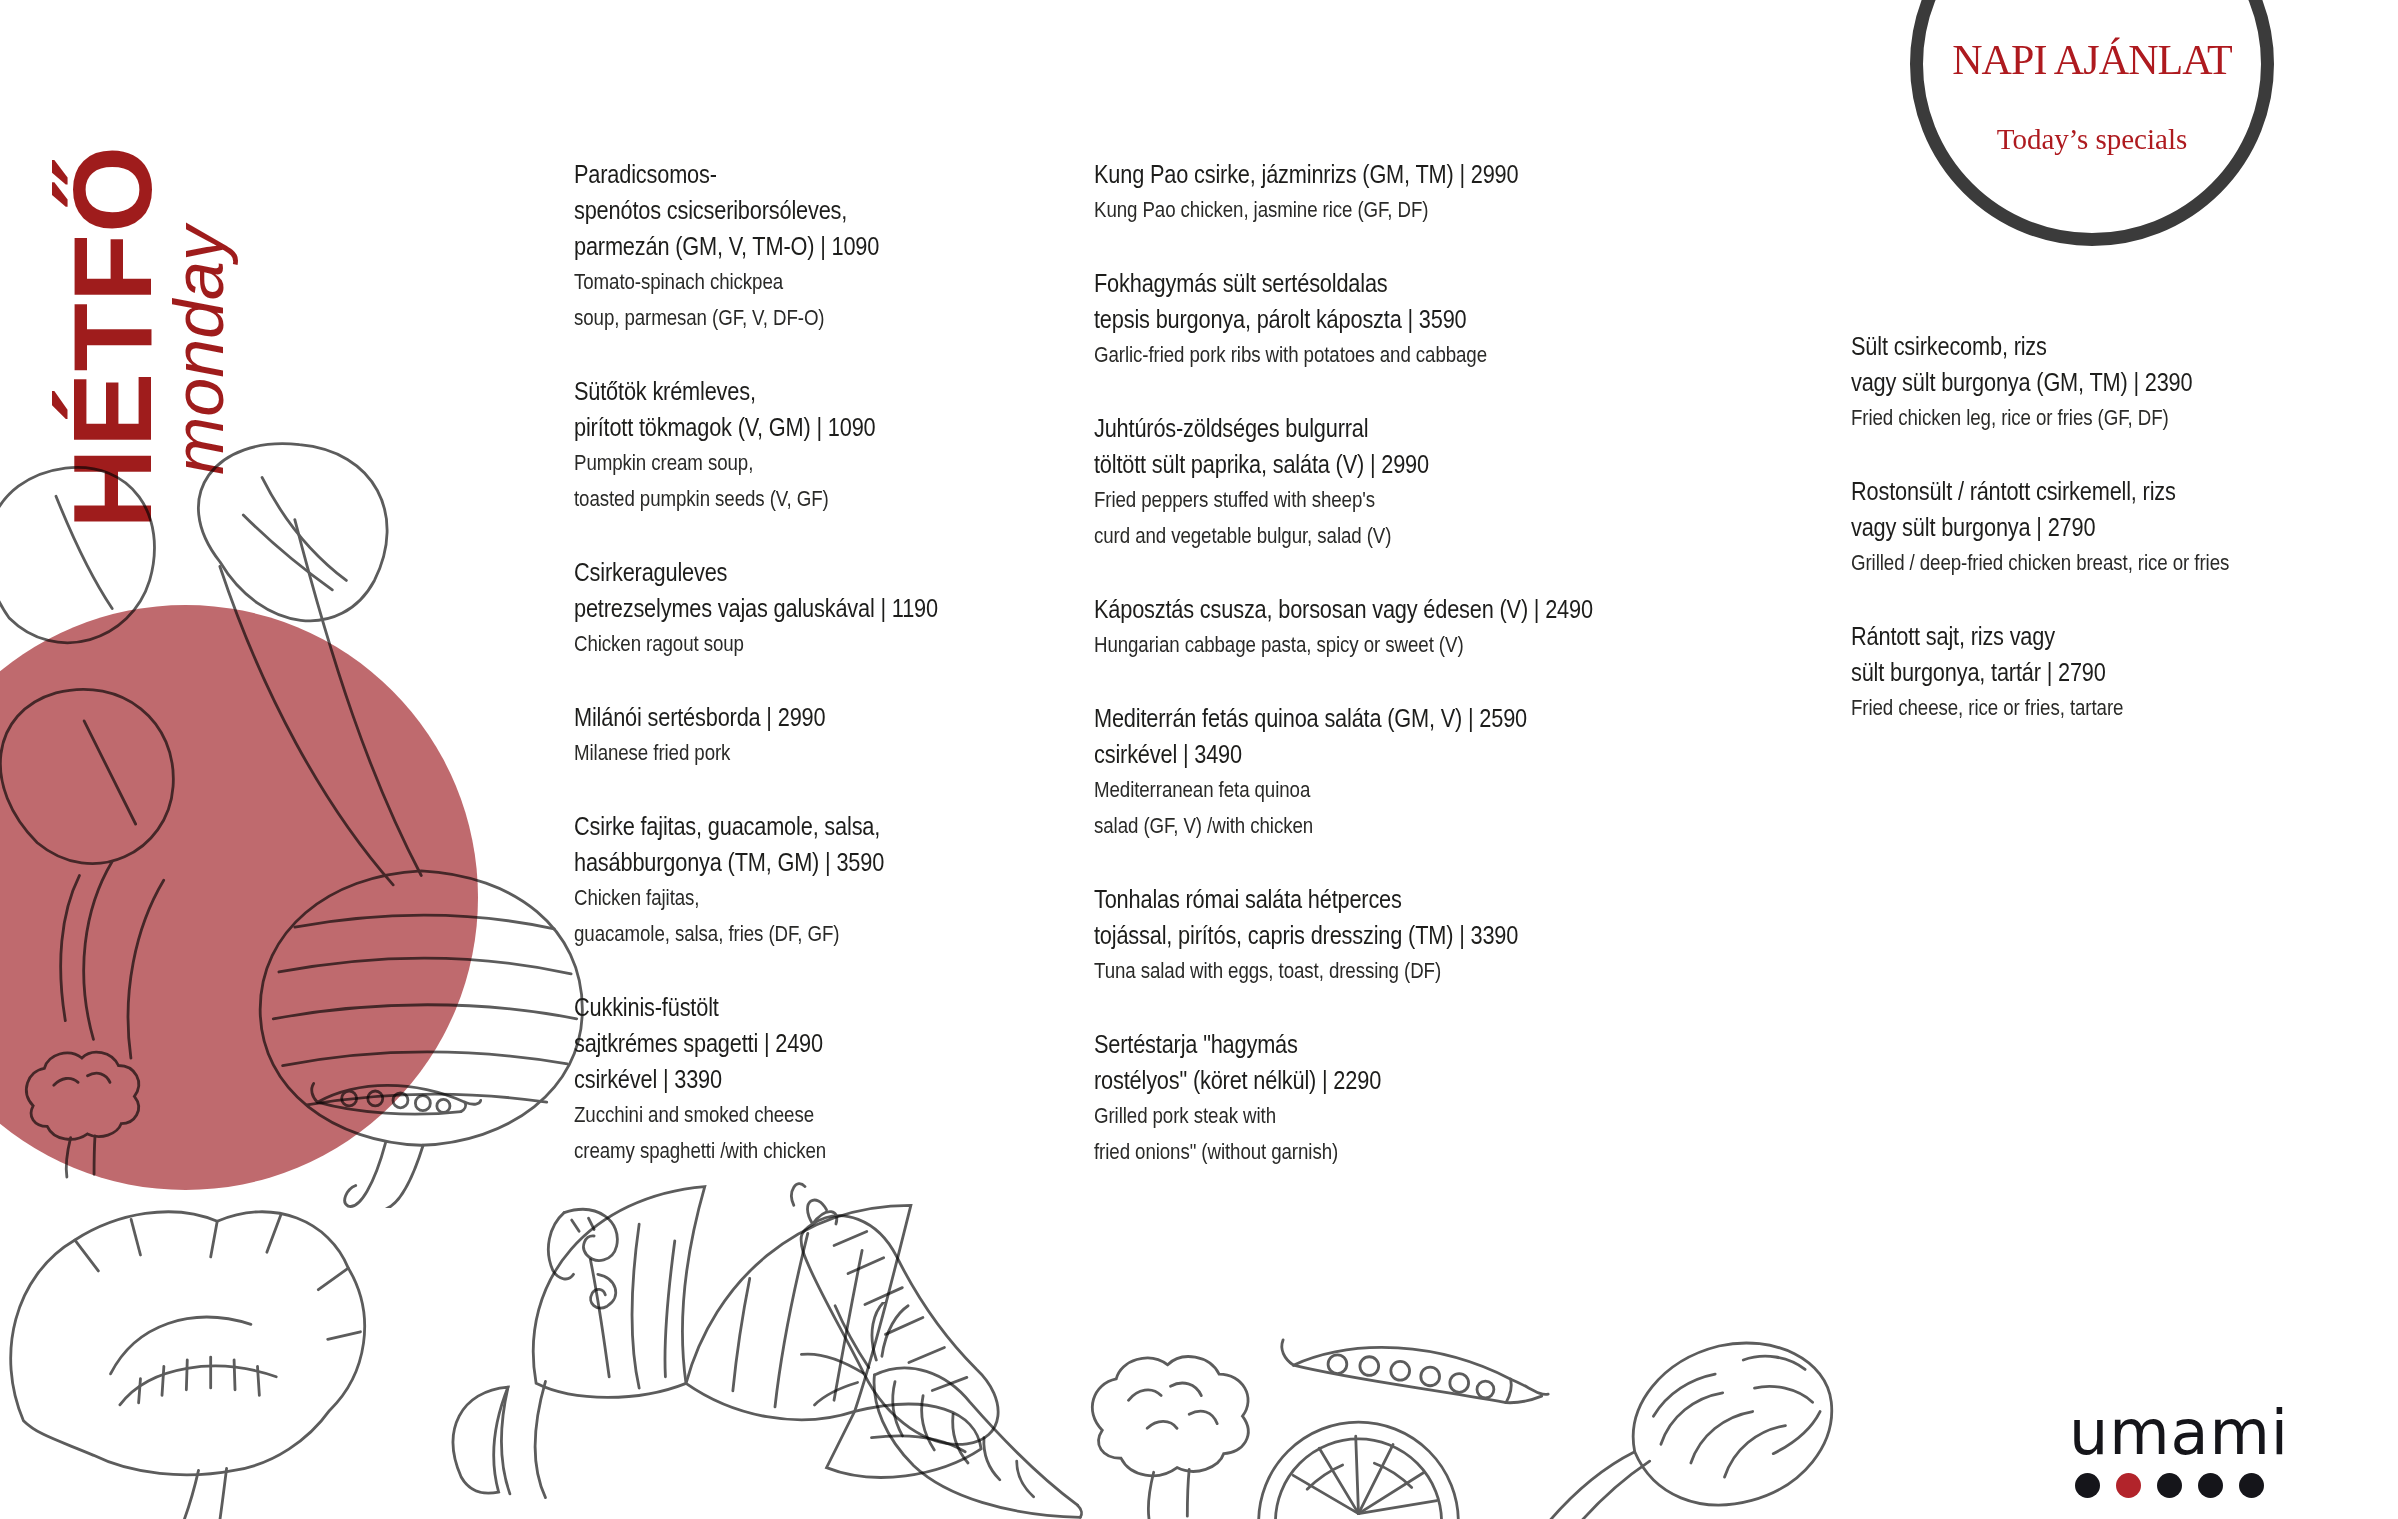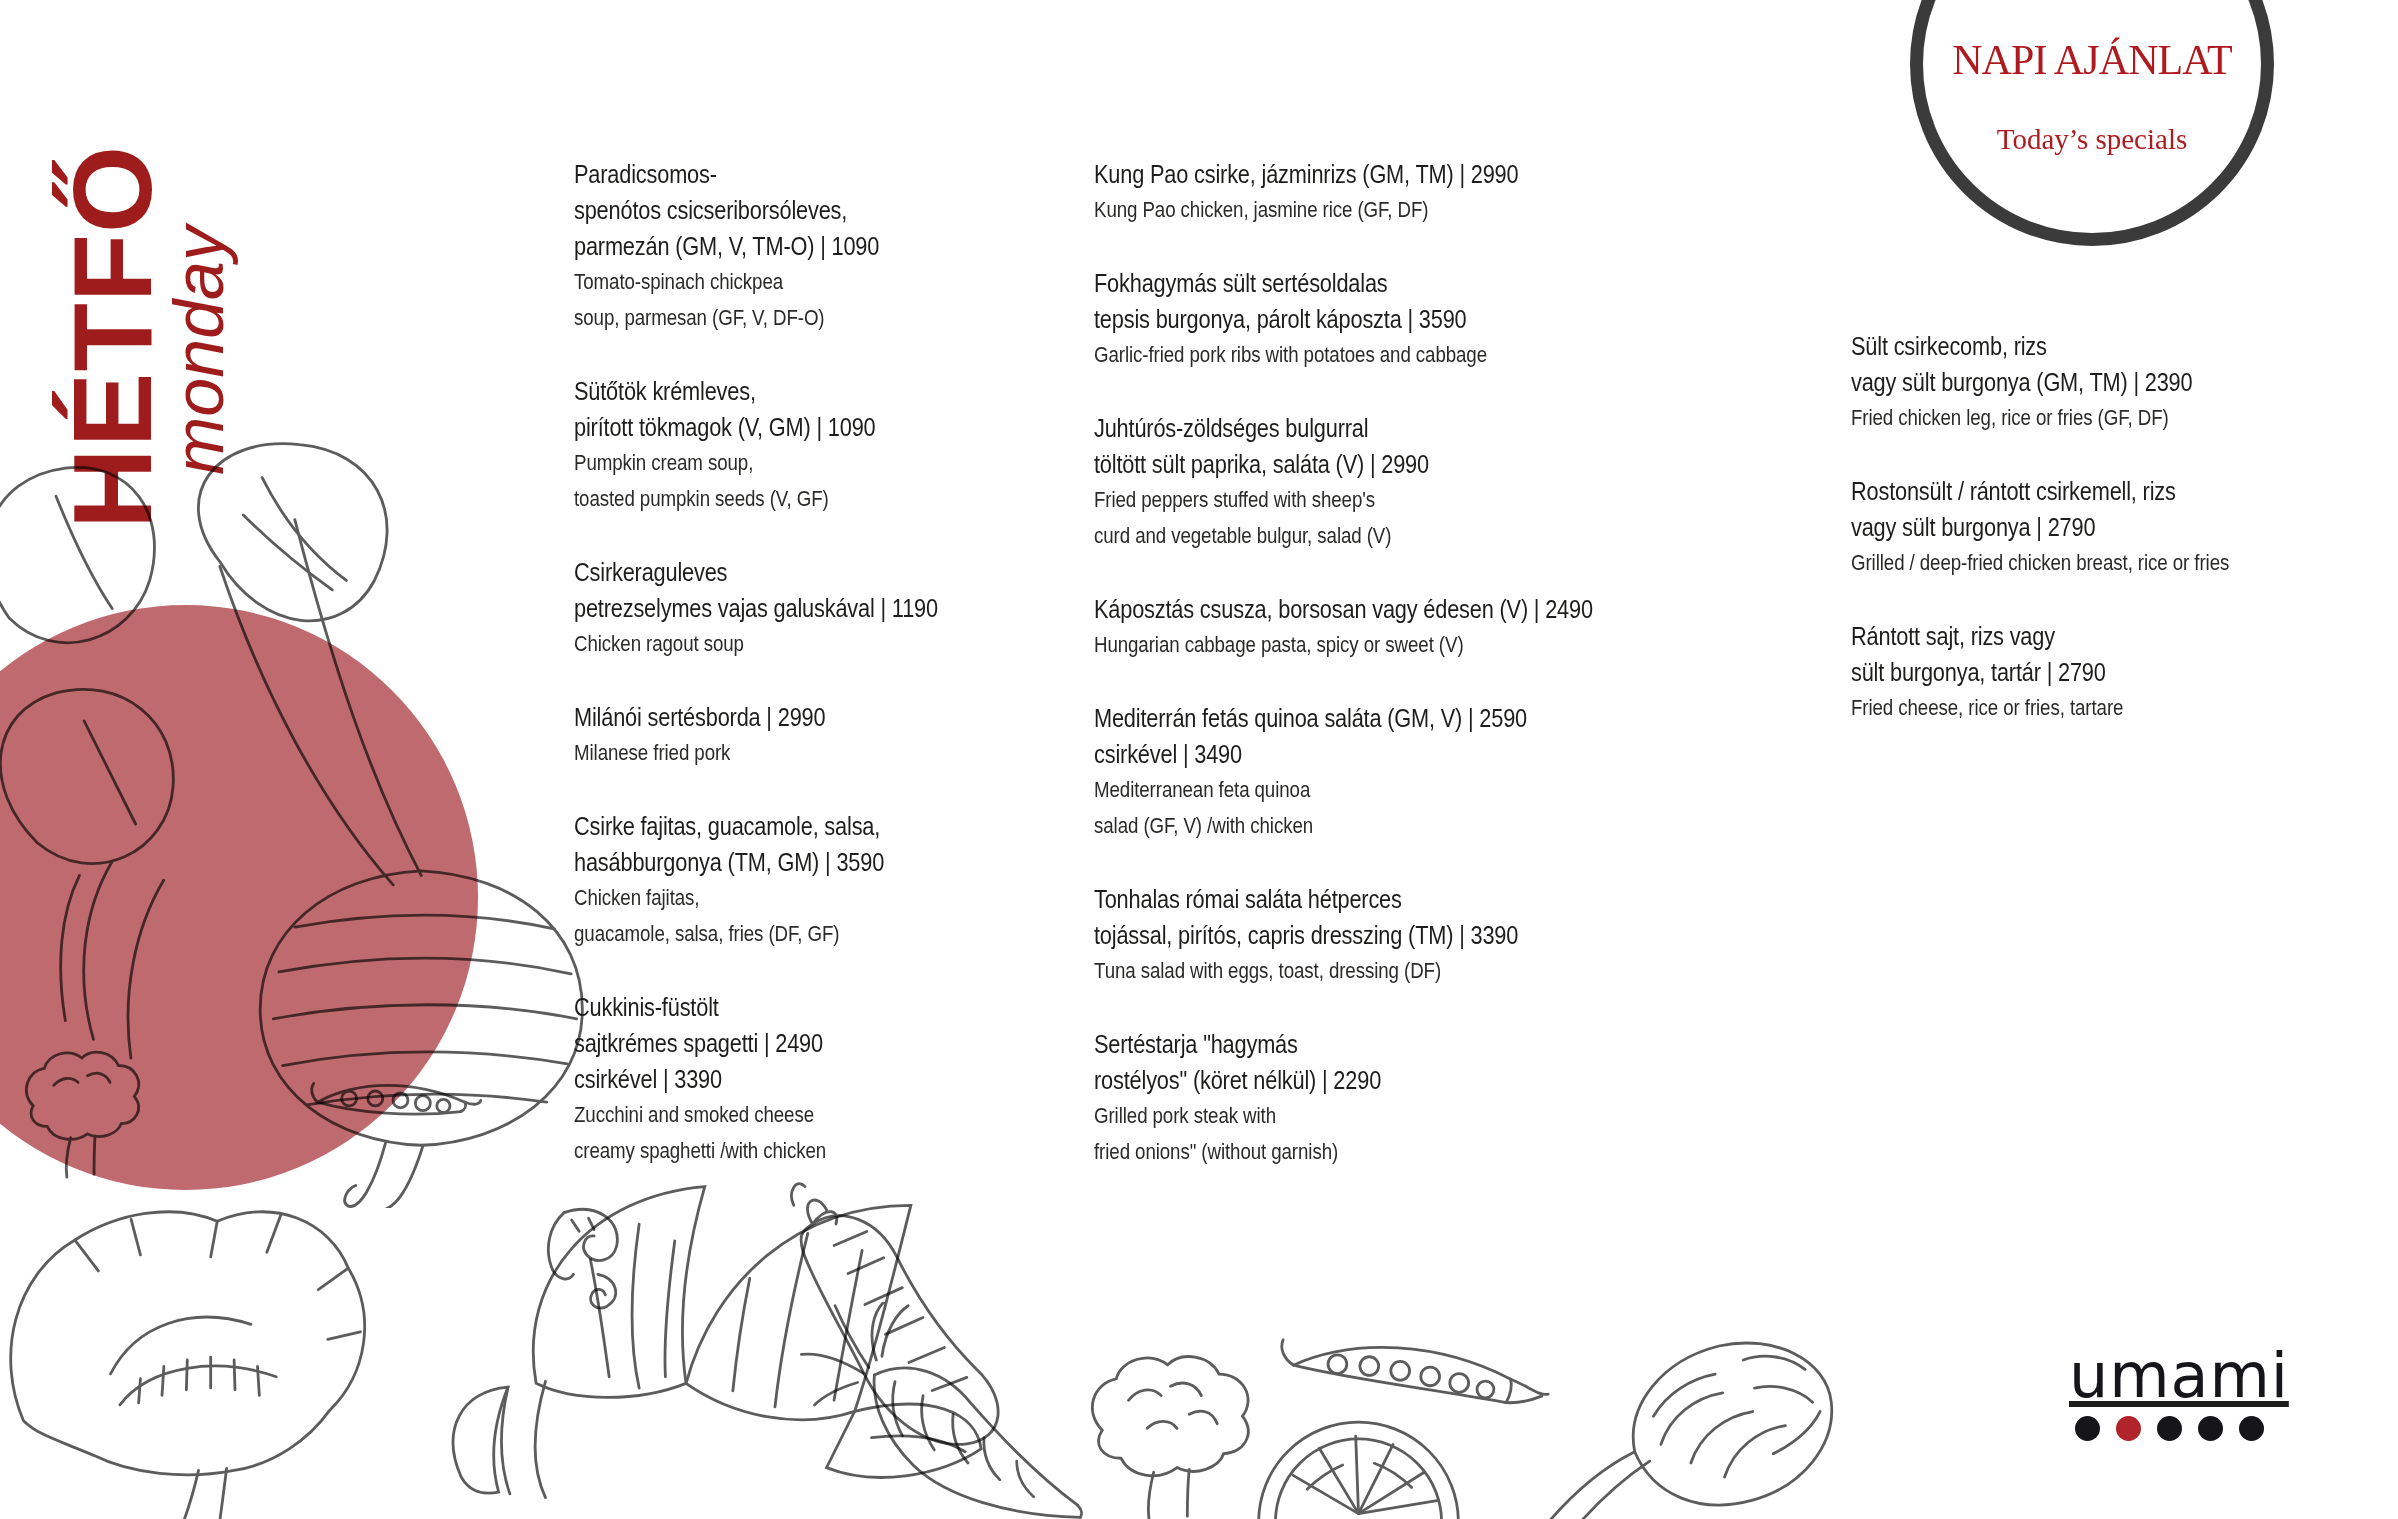--- a/index.html
+++ b/index.html
@@ -42,21 +42,21 @@
   }
   .badge-title{
     position:absolute;left:1910px;top:36px;width:364px;text-align:center;
     font-family:"Liberation Serif",serif;font-size:42px;letter-spacing:-0.9px;color:#ae1a1f;
   }
   .badge-sub{
     position:absolute;left:1910px;top:107px;width:364px;text-align:center;
     font-family:"Liberation Serif",serif;font-size:29px;color:#ae1a1f;margin-top:16px;
   }
   
-  .logo{position:absolute;left:2069px;top:1345px;text-decoration:underline;}
+  .logo{position:absolute;left:2069px;top:1402px;}
   .logo-text{
     font-family:"DejaVu Sans",sans-serif;font-size:62px;line-height:62px;
     letter-spacing:0.9px;color:#15151a;
   }
   .logo-dots{display:flex;gap:16px;margin-top:9.4px;margin-left:5.6px;}
   .dot{width:25px;height:25px;border-radius:50%;background:#15151a;}
   .dot.red{background:#b2242b;}
 </style>
 </head>
 <body>

